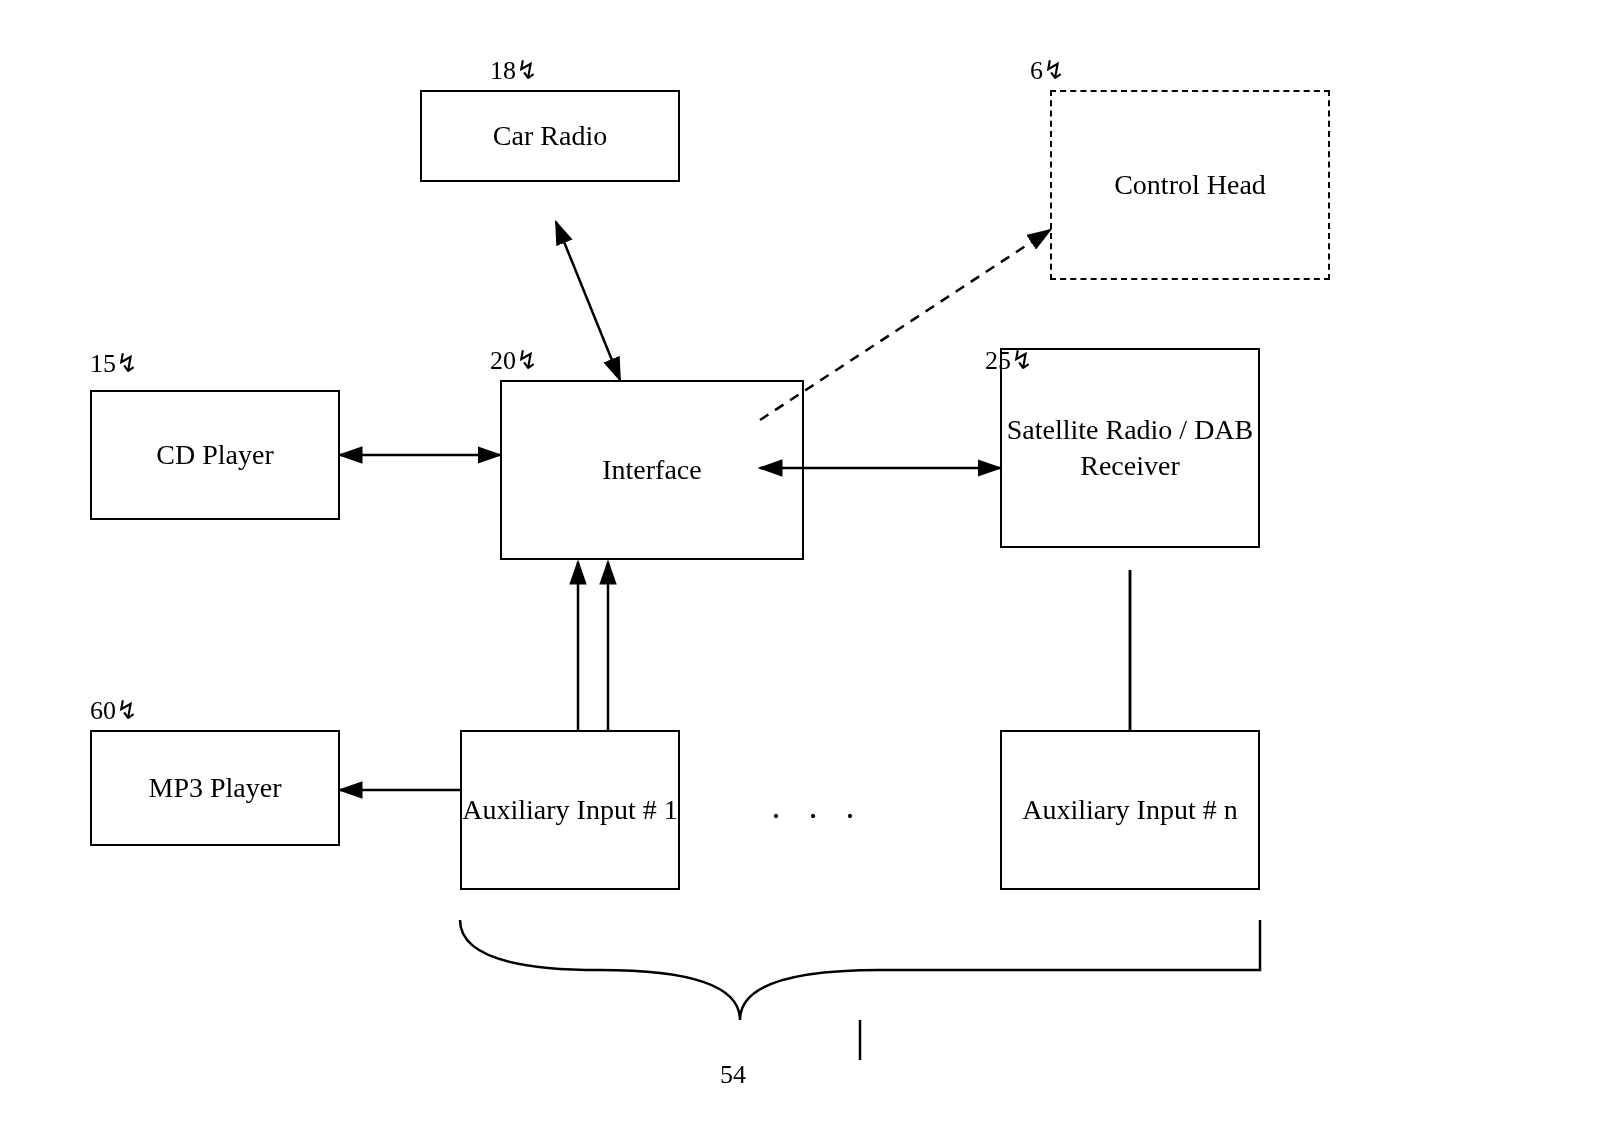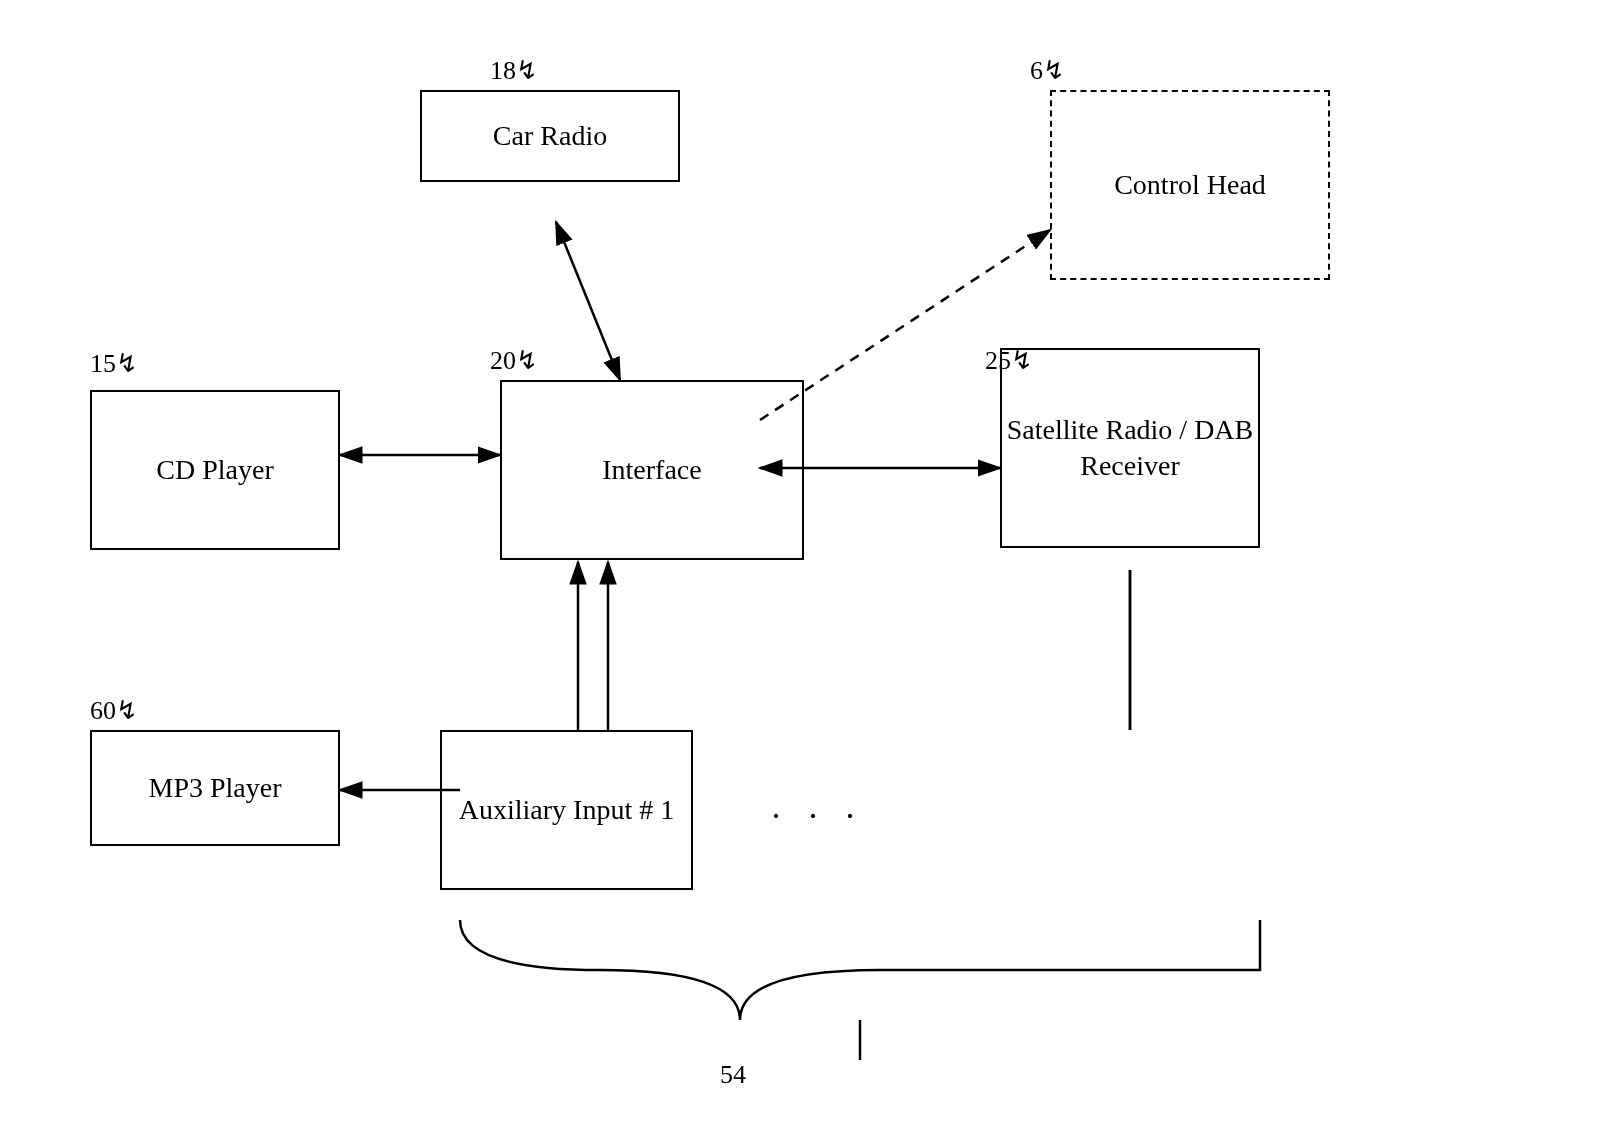--- a/index.html
+++ b/index.html
@@ -66,44 +66,48 @@
 
   <div class="box" style="left:420px; top:90px; width:260px; height:92px;">
     <span>Car Radio</span>
   </div>
 
   <div class="box-dashed" style="left:1050px; top:90px; width:280px; height:190px;">
     <span>Control
 Head</span>
   </div>
 
-  <div class="box" style="left:90px; top:390px; width:250px; height:160px;align-items:center;">
+  <div class="box" style="left:90px; top:390px; width:250px; height:130px;align-items:center;">
     <span>CD Player</span>
   </div>
 
   <div class="box" style="left:500px; top:380px; width:304px; height:180px;">
     <span>Interface</span>
   </div>
 
   <div class="box" style="left:1000px; top:348px; width:260px; height:200px;">
     <span>Satellite
 Radio / DAB
 Receiver</span>
   </div>
 
   <div class="box" style="left:90px; top:730px; width:250px; height:116px;text-align:center;">
     <span>MP3
 Player</span>
   </div>
 
-  <div class="box" style="left:440px; top:730px; width:253px; height:160px;">
+  <div class="box" style="left:460px; top:730px; width:220px; height:160px;">
     <span>Auxiliary
 Input # 1</span>
   </div>
 
+  <div class="box" style="left:1000px; top:730px; width:260px; height:160px;">
+    <span>Auxiliary
+Input # n</span>
+  </div>
 
   <div class="label-ref" style="left:490px; top:55px;">
     <span>18</span>↯
   </div>
   <div class="label-ref" style="left:1030px; top:55px;">
     <span>6</span>↯
   </div>
   <div class="label-ref" style="left:90px; top:348px;">
     <span>15</span>↯
   </div>

